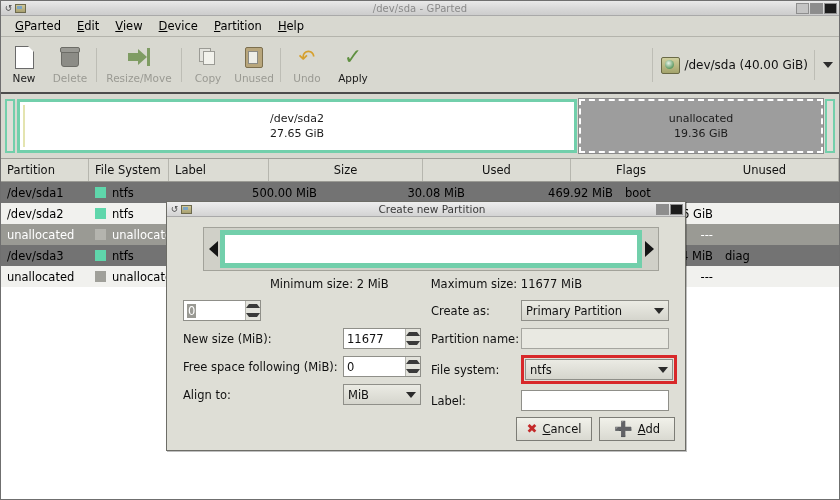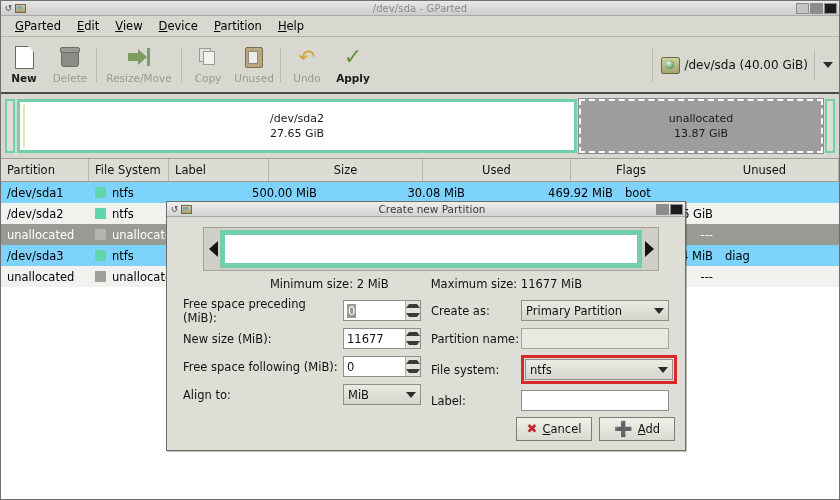--- a/index.html
+++ b/index.html
@@ -123,21 +123,21 @@
     width: 46px;
     height: 52px;
     display: flex;
     flex-direction: column;
     align-items: center;
     justify-content: center;
     gap: 3px;
   }
   .tool .tlabel {
     font-size: 10.5px;
-    font-weight: bold;
+    font-weight: normal;
     color: #1a1a1a;
   }
   .tool.disabled .tlabel { color: #9a9a93; font-weight: normal; }
   .tool.disabled { opacity: 1; }
   .tool-sep {
     width: 1px;
     height: 34px;
     background: #bdbdb5;
     margin: 0 3px;
   }
@@ -353,21 +353,21 @@
   .th.last { border-right: none; }
 
   .trow {
     display: flex;
     height: 21px;
     align-items: center;
     box-sizing: border-box;
     font-size: 11.5px;
   }
   .trow.alt { background: #f1f1ee; }
-  .trow.white { background: #7dd3fc; }
+  .trow.white { background: #737373; }
   .trow.selected { background: #9a9a94; color: #ffffff; }
   .td { padding: 0 6px; box-sizing: border-box; display:flex; align-items:center; }
   .td.right { justify-content: flex-end; }
   .swatch {
     width: 11px; height: 11px;
     margin-right: 6px;
     display:inline-block;
     flex: 0 0 auto;
   }
   .sw-ntfs { background: #5fd6ab; }
@@ -639,21 +639,21 @@
 
   <div class="graphic">
     <div class="edge-strip"></div>
     <div class="part-block part-sda2">
       <div class="part-used"></div>
       <div class="pt-line">/dev/sda2</div>
       <div class="pt-line">27.65 GiB</div>
     </div>
     <div class="part-block part-unalloc">
       <div class="pt-line">unallocated</div>
-      <div class="pt-line">13.87 GiB</div>
+      <div class="pt-line">19.36 GiB</div>
     </div>
     <div class="edge-strip"></div>
   </div>
 
   <div class="table-head">
     <div class="th" style="width:88px">Partition</div>
     <div class="th" style="width:80px">File System</div>
     <div class="th" style="width:100px">Label</div>
     <div class="th center" style="width:154px">Size</div>
     <div class="th center" style="width:148px">Used</div>
@@ -750,21 +750,20 @@
 
       <div class="size-legend">
         <div>Minimum size: 2 MiB</div>
         <div>Maximum size: 11677 MiB</div>
       </div>
 
       <div class="form-grid">
 
         <div class="form-col left">
           <div class="frow">
-            <div class="flabel">Free space preceding (MiB):</div>
             <div class="spin">
               <div class="spin-val sel">
                   <span>0</span>
                 </div>
               <div class="spin-btns">
                 <div>
                     <div class="sp-up"></div>
                   </div>
                 <div>
                     <div class="sp-dn"></div>

